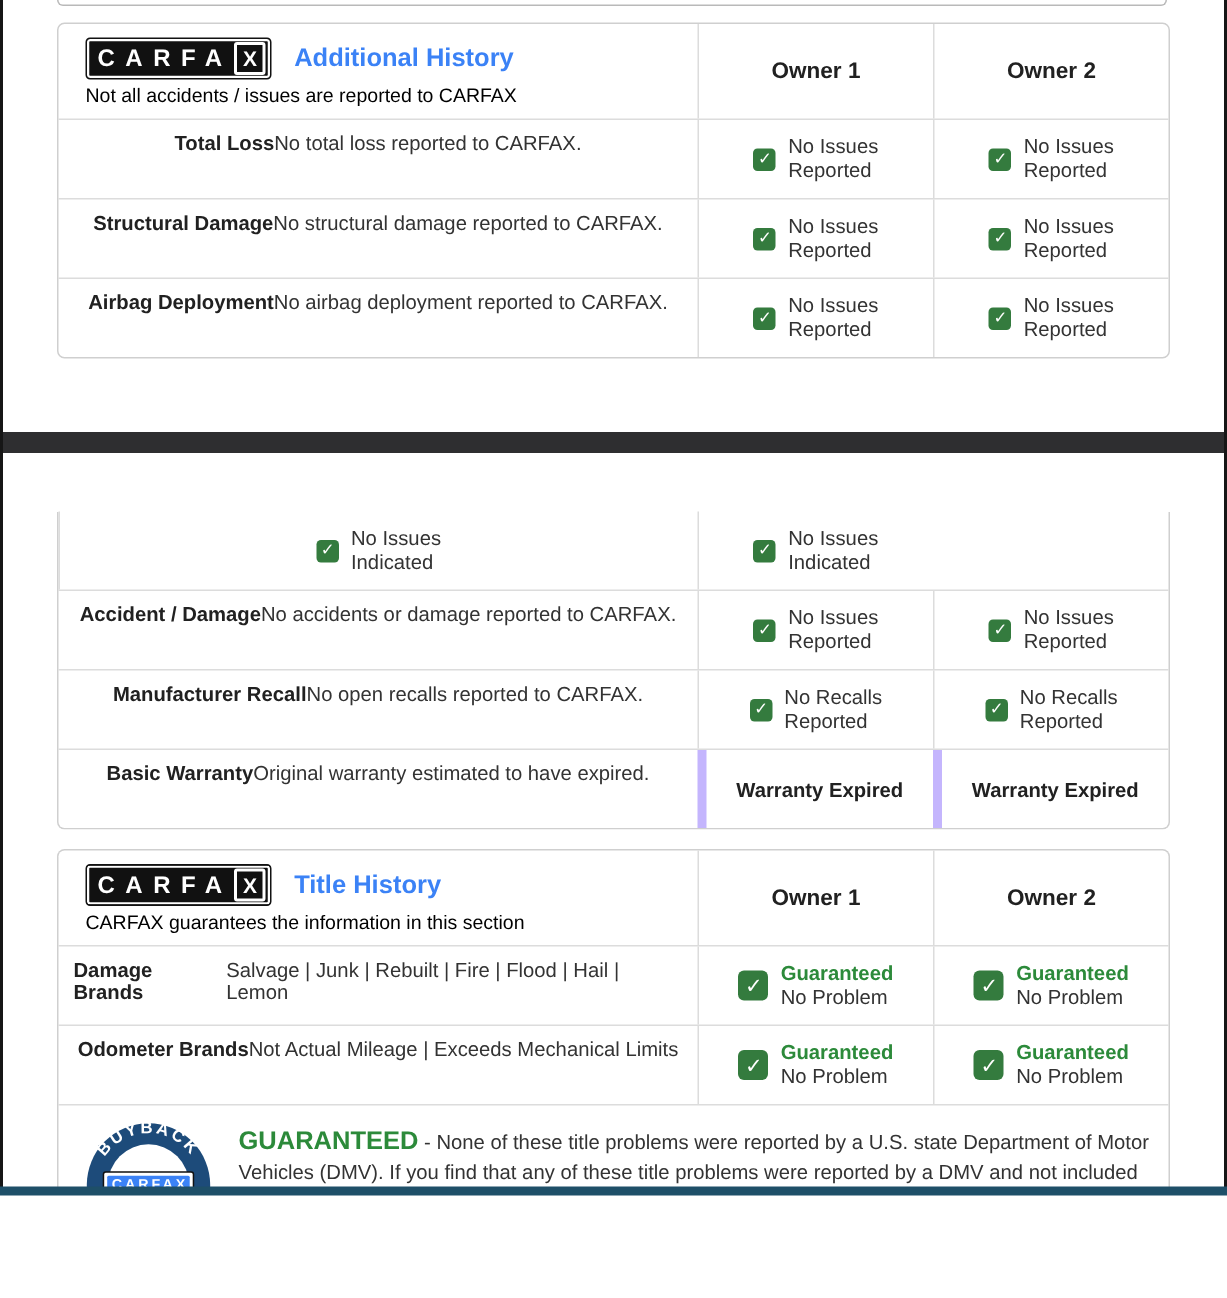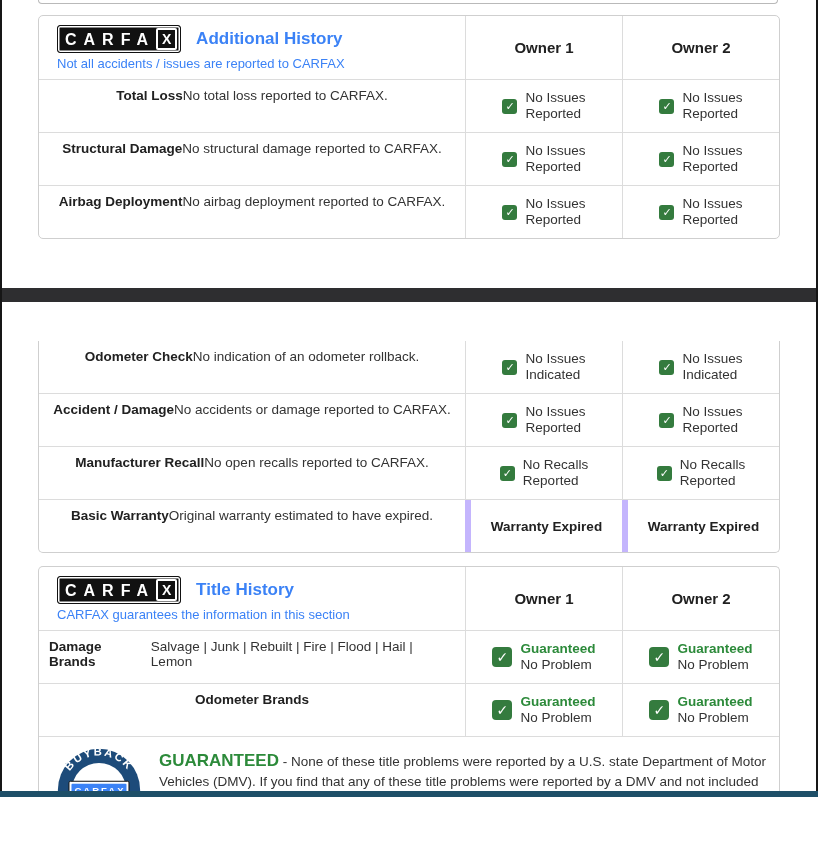--- a/index.html
+++ b/index.html
@@ -27,21 +27,21 @@
   .card.cut-top{border-top:none;border-radius:0 0 5px 5px;}
   .card.cut-bottom{border-bottom:none;border-radius:5px 5px 0 0;}
   .card1{margin-top:11px;}
   .card2{margin-top:39px;}
   .card3{margin-top:13px;}
 
   .sec-head{display:grid;grid-template-columns:426px 157px 157px;}
   .sec-head-left{padding:9px 0 8px 18px;}
   .logo-line{display:flex;align-items:center;gap:15px;}
   .sec-title{font-size:17px;font-weight:bold;color:#3b82f6;}
-  .sec-sub{font-size:13px;color:#3b82f6;margin-top:3px;}
+  .sec-sub{font-size:13px;color:#000000;margin-top:3px;}
   .owner-head{
     display:flex;align-items:center;justify-content:center;
     font-size:15px;font-weight:bold;color:#212121;
     border-left:1px solid #dcdcdc;
   }
 
   
   .cfx-logo{
     display:inline-flex;align-items:center;background:#111;
     border:1px solid #111;border-radius:3px;padding:2px 3px 2px 7px;
@@ -175,24 +175,20 @@
         <span class="check">✓</span>
         <span class="status-lines"><span>No Issues</span><br><span>Reported</span></span>
       </div>
     </div>
   </div>
 
   <div class="band"></div>
 
   <div class="card card2 cut-top">
     <div class="row" style="border-top:none">
-      <div class="row-desc">
-        <div class="row-title">Odometer Check</div>
-        <div class="row-sub">No indication of an odometer rollback.</div>
-      </div>
       <div class="status-cell">
         <span class="check">✓</span>
         <span class="status-lines"><span>No Issues</span><br><span>Indicated</span></span>
       </div>
       <div class="status-cell">
         <span class="check">✓</span>
         <span class="status-lines"><span>No Issues</span><br><span>Indicated</span></span>
       </div>
     </div>
 
@@ -263,20 +259,21 @@
       </div>
       <div class="status-cell">
         <span class="check big">✓</span>
         <span class="status-lines"><span class="g">Guaranteed</span><br><span>No Problem</span></span>
       </div>
     </div>
 
     <div class="row">
       <div class="row-desc">
         <div class="row-title">Odometer Brands</div>
+        <div class="row-sub">Not Actual Mileage | Exceeds Mechanical Limits</div>
       </div>
       <div class="status-cell">
         <span class="check big">✓</span>
         <span class="status-lines"><span class="g">Guaranteed</span><br><span>No Problem</span></span>
       </div>
       <div class="status-cell">
         <span class="check big">✓</span>
         <span class="status-lines"><span class="g">Guaranteed</span><br><span>No Problem</span></span>
       </div>
     </div>

